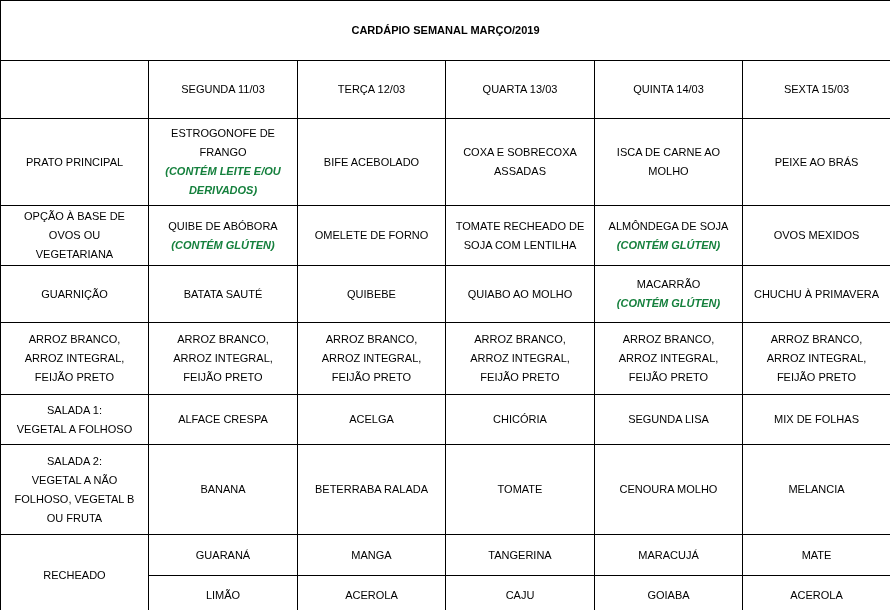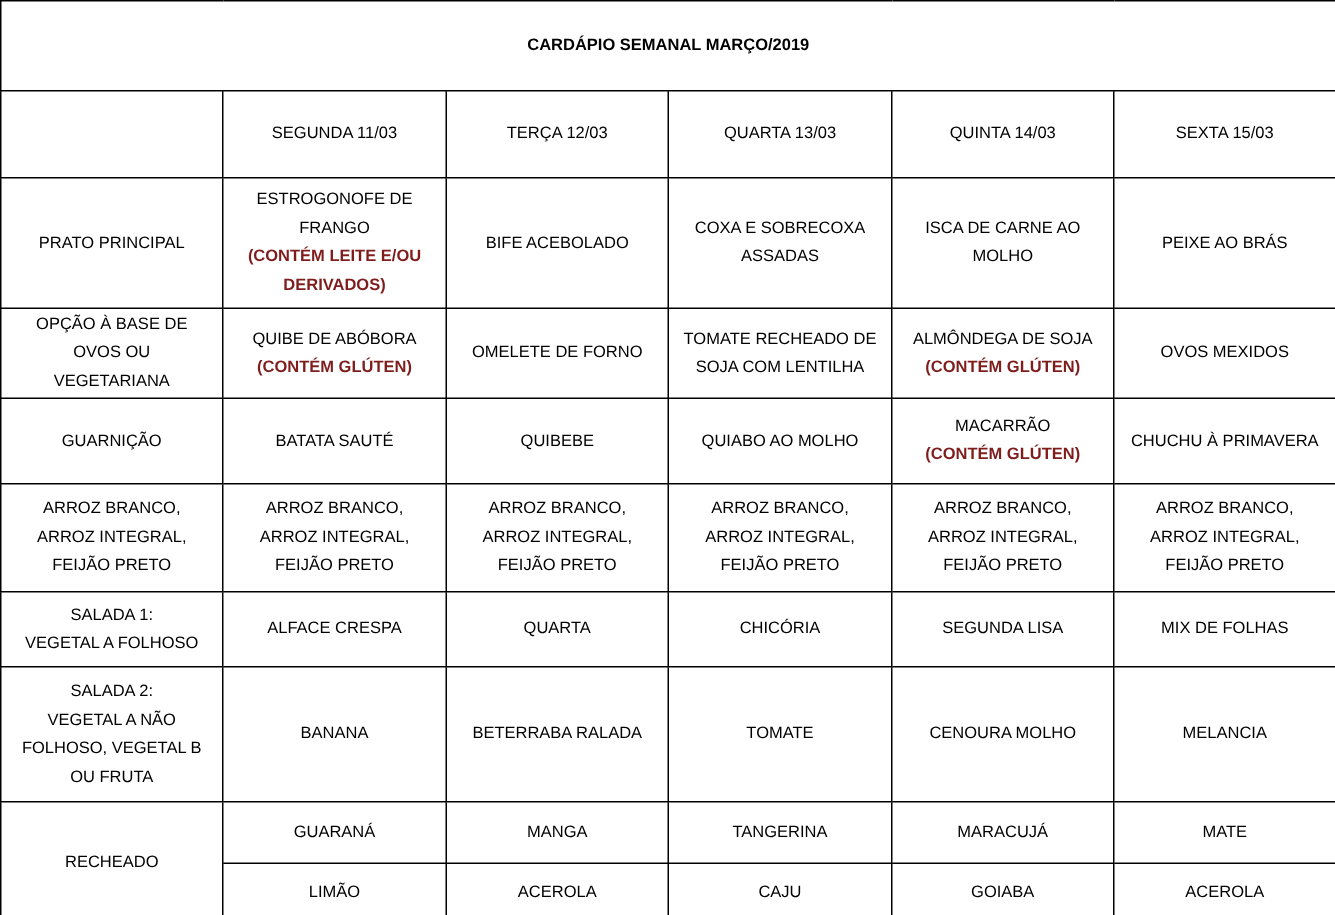--- a/index.html
+++ b/index.html
@@ -31,22 +31,23 @@
     font-size: 14px;
   }
   td.day, td.rowhead {
     font-weight: normal;
   }
   .txt, .note, .hd {
     display: block;
     white-space: pre-line;
   }
   .note {
-    color: #7f1d1d;
+    color: #15803d;
     font-weight: bold;
+    font-style: italic;
   }
   tr.rt { height: 60px; }
   tr.rd { height: 58px; }
   tr.r0 { height: 87px; }
   tr.r1 { height: 60px; }
   tr.r2 { height: 57px; }
   tr.r3 { height: 72px; }
   tr.r4 { height: 50px; }
   tr.r5 { height: 90px; }
   tr.r6 { height: 41px; }
@@ -189,21 +190,21 @@
 
       <tr class="r4">
         <td class="rowhead">
             <span class="hd">SALADA 1:
 VEGETAL A FOLHOSO</span>
           </td>
         <td class="cell">
             <span class="txt">ALFACE CRESPA</span>
           </td>
         <td class="cell">
-            <span class="txt">QUARTA</span>
+            <span class="txt">ACELGA</span>
           </td>
         <td class="cell">
             <span class="txt">CHICÓRIA</span>
           </td>
         <td class="cell">
             <span class="txt">SEGUNDA LISA</span>
           </td>
         <td class="cell">
             <span class="txt">MIX DE FOLHAS</span>
           </td>

